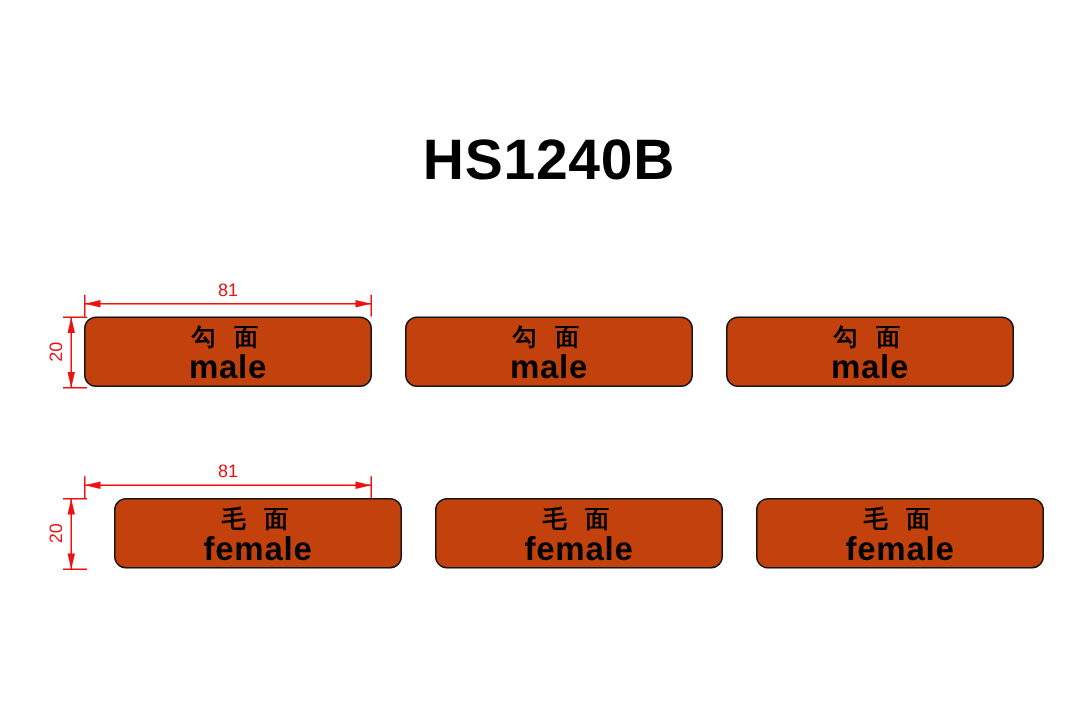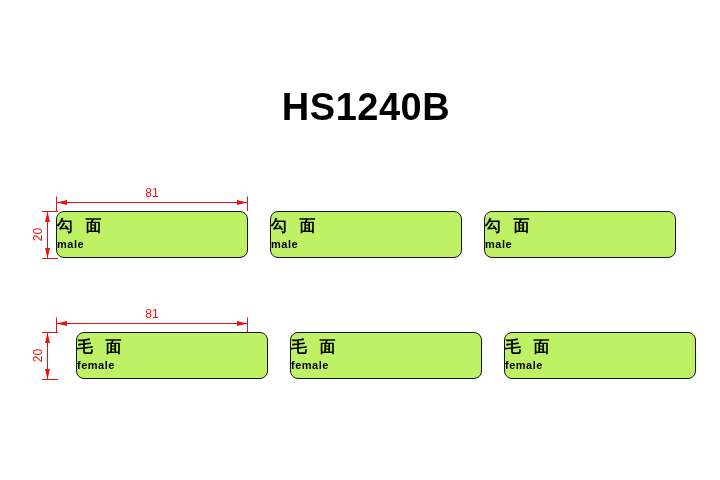--- a/index.html
+++ b/index.html
@@ -26,40 +26,41 @@
     letter-spacing: 0.5px;
     color: #000000;
   }
   .box {
     position: absolute;
     width: 192px;
     height: 47px;
     border: 1.6px solid #141414;
     border-radius: 8px;
     box-sizing: border-box;
-    background: #bef264;
+    background: #c2410c;
     display: flex;
     flex-direction: column;
+    align-items: center;
     justify-content: center;
   }
   .row0 { top: 211px; }
   .row1 { top: 332px; margin-left: 20px; }
   .col0 { left: 56px; }
   .col1 { left: 270px; }
   .col2 { left: 484px; }
   .zh {
     font-size: 16px;
     font-weight: bold;
     letter-spacing: 4px;
     line-height: 19px;
     color: #000000;
     white-space: pre;
   }
   .en {
-    font-size: 11px;
+    font-size: 22px;
     font-weight: bold;
     letter-spacing: 0.5px;
     line-height: 19px;
     color: #000000;
   }
   .dim-label {
     position: absolute;
     color: #ee1111;
     font-size: 12px;
     line-height: 13px;

